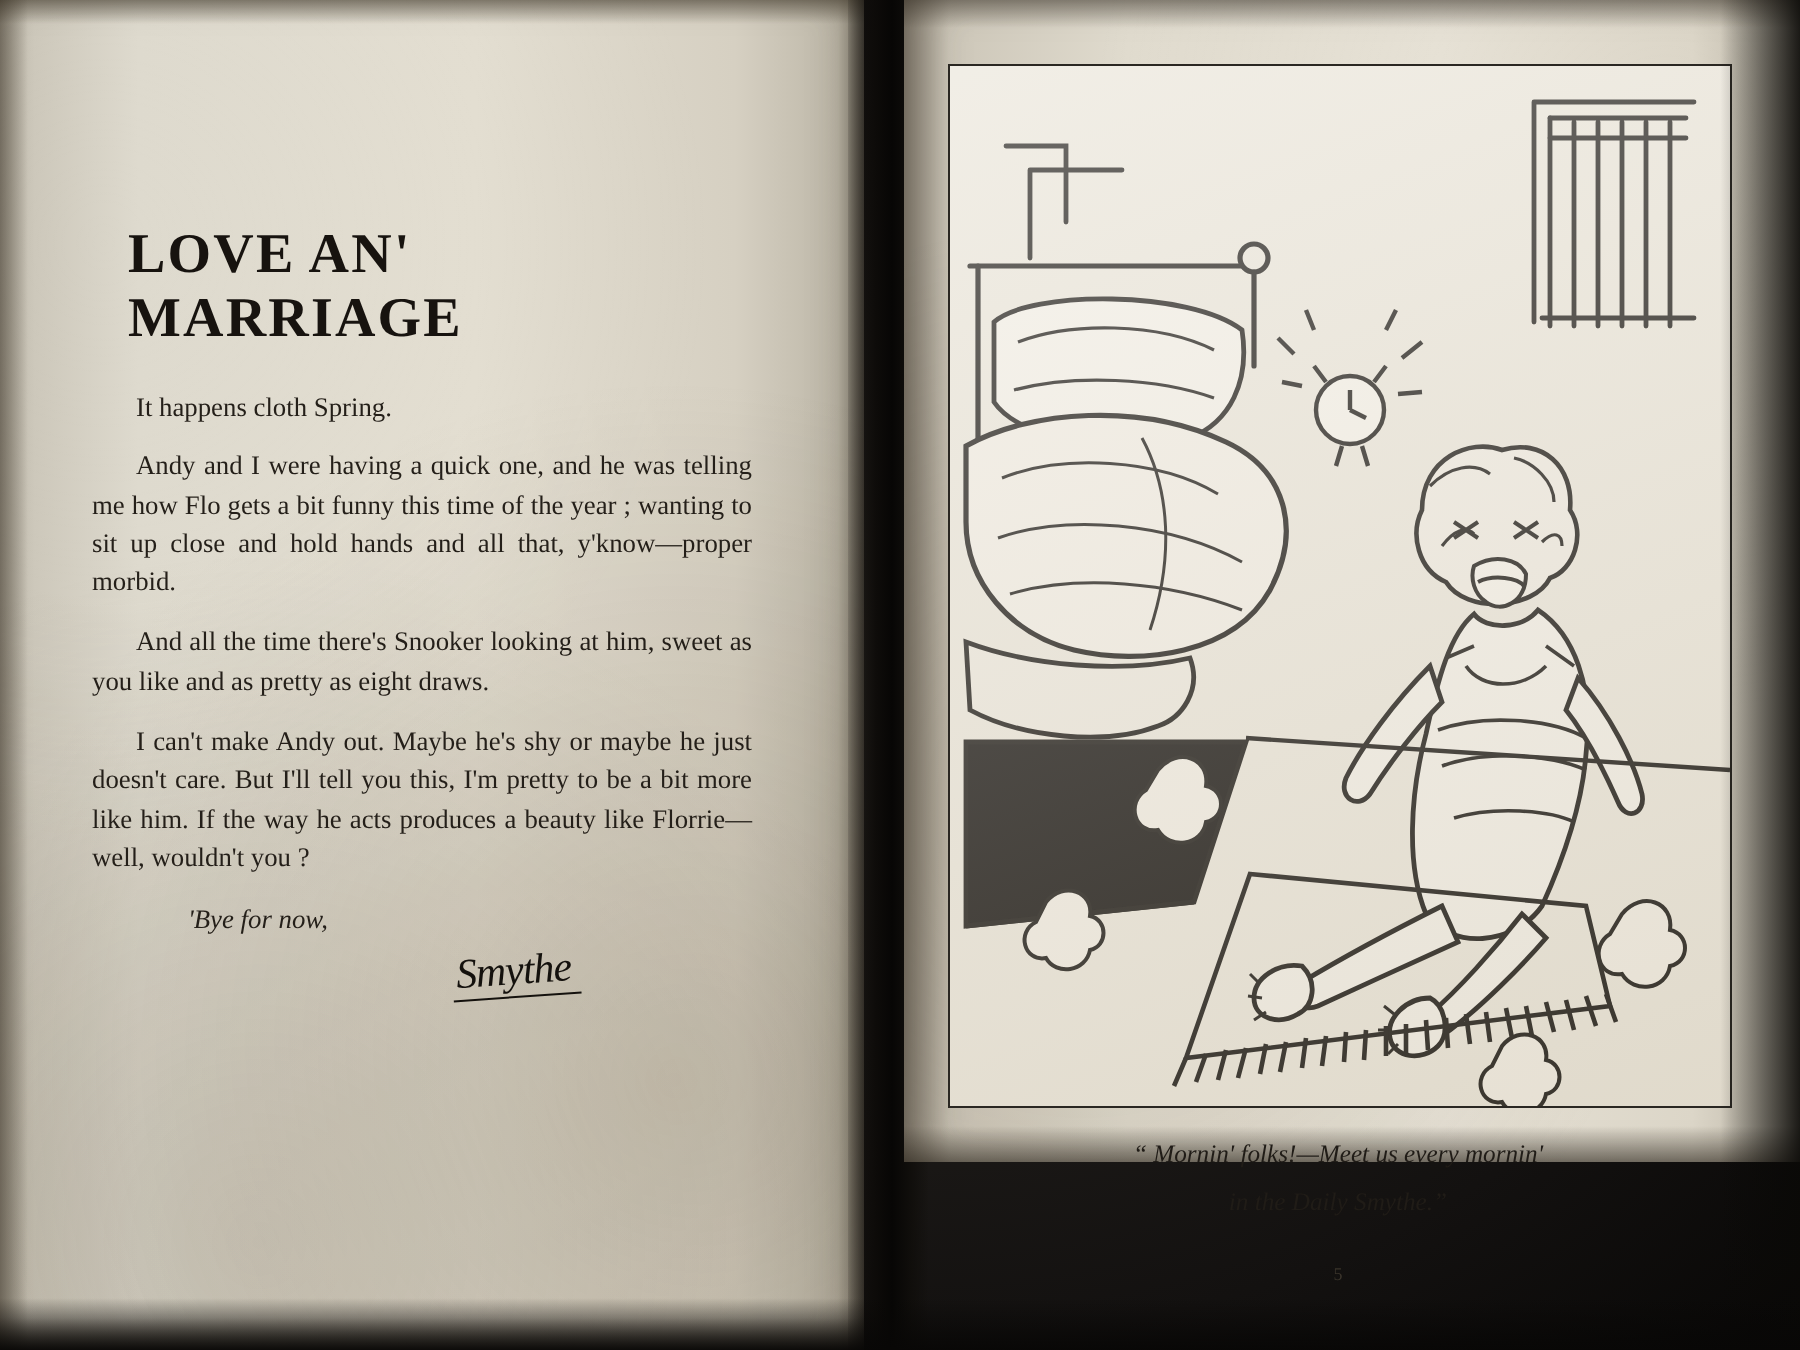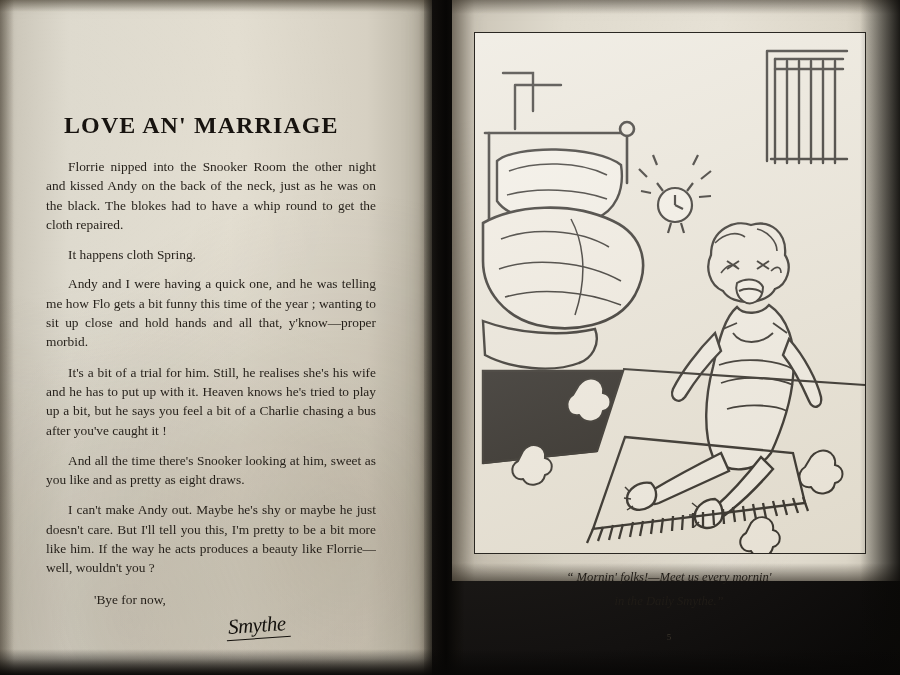--- a/index.html
+++ b/index.html
@@ -102,39 +102,40 @@
   
   .text-col {
     position: absolute;
     left: 46px;
     top: 112px;
     width: 330px;
     color: #1b1713;
   }
   .title {
     font-family: "Liberation Serif", serif;
-    font-size: 24px;
+    font-size: 28px;
     letter-spacing: 1.1px;
     font-weight: 700;
     margin: 0 0 18px 18px;
     color: #17130f;
   }
   .para {
     font-size: 13.4px;
     line-height: 1.44;
     margin: 0 0 11px 0;
     text-indent: 22px;
     text-align: justify;
     color: #241f19;
   }
   .para.tight { margin-bottom: 10px; }
   .signoff {
     font-size: 13.4px;
     margin: 14px 0 0 48px;
     color: #241f19;
+    font-style: italic;
   }
   .signature {
     margin: 6px 0 0 180px;
     font-family: "Liberation Serif", serif;
     font-style: italic;
     font-size: 21px;
     color: #14110d;
     transform: rotate(-4deg);
     letter-spacing: -0.5px;
     border-bottom: 1.4px solid #14110d;
@@ -203,24 +204,22 @@
   <div class="bg-dark"></div>
 
   <div class="page-left">
     <div class="grain"></div>
     <div class="edge-top"></div>
     <div class="edge-bottom"></div>
     <div class="edge-left"></div>
 
     <div class="text-col">
       <h1 class="title">LOVE AN' MARRIAGE</h1>
-      <p class="para">Florrie nipped into the Snooker Room the other night and kissed Andy on the back of the neck, just as he was on the black. The blokes had to have a whip round to get the cloth repaired.</p>
       <p class="para tight">It happens cloth Spring.</p>
       <p class="para">Andy and I were having a quick one, and he was telling me how Flo gets a bit funny this time of the year ; wanting to sit up close and hold hands and all that, y'know—proper morbid.</p>
-      <p class="para">It's a bit of a trial for him.  Still, he realises she's his wife and he has to put up with it.  Heaven knows he's tried to play up a bit, but he says you feel a bit of a Charlie chasing a bus after you've caught it !</p>
       <p class="para">And all the time there's Snooker looking at him, sweet as you like and as pretty as eight draws.</p>
       <p class="para">I can't make Andy out.  Maybe he's shy or maybe he just doesn't care.  But I'll tell you this, I'm pretty to be a bit more like him.  If the way he acts produces a beauty like Florrie—well, wouldn't you ?</p>
       <div class="signoff">'Bye for now,</div>
       <div style="text-align:left;">
         <span class="signature">Smythe</span>
       </div>
     </div>
   </div>
 
   <div class="gutter"></div>

